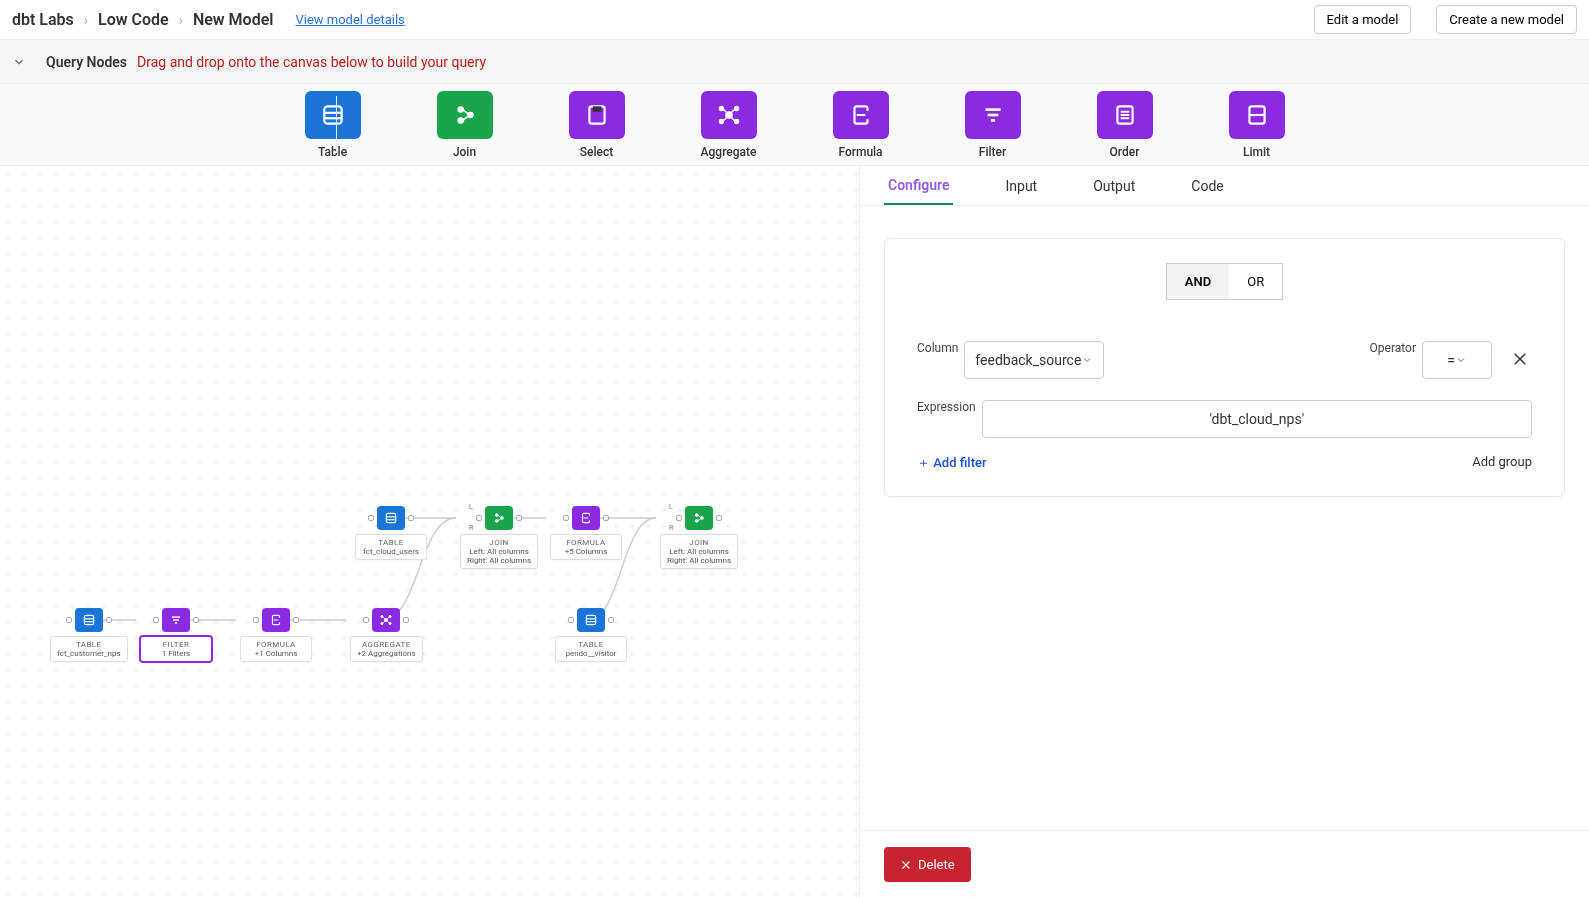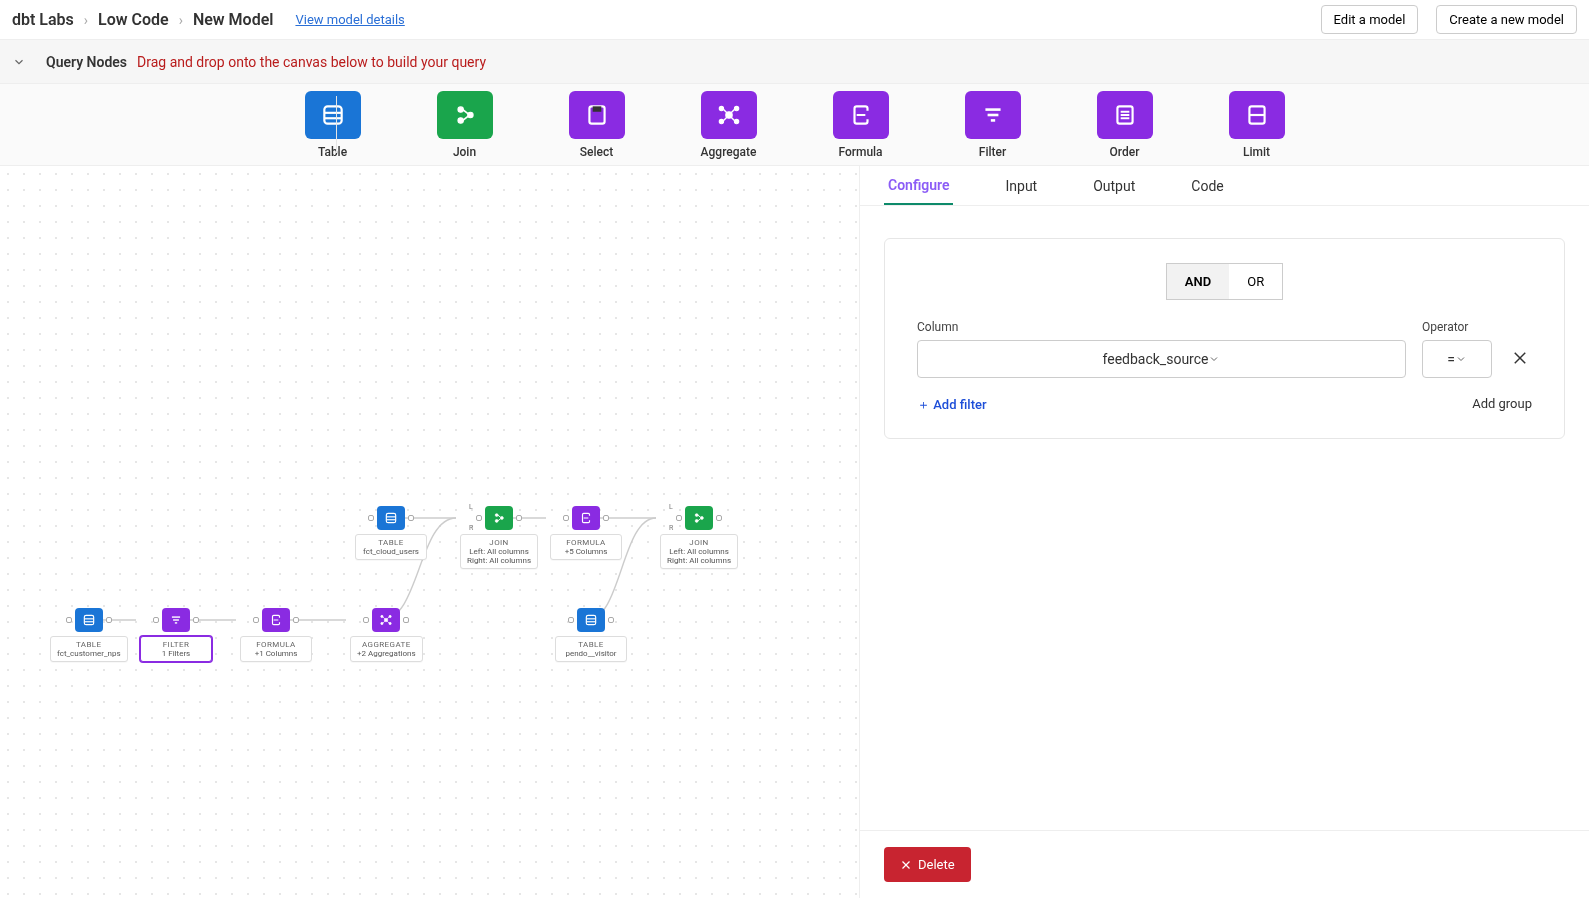--- a/index.html
+++ b/index.html
@@ -48,21 +48,21 @@
 .cp-tabs { height: 40px; display: flex; align-items: center; padding: 0 24px; gap: 48px; border-bottom: 1px solid #eee; }
 .cp-tab { font-size: 14px; padding: 10px 4px; cursor: pointer; }
 .cp-tab.active { color: #8b5cf6; border-bottom: 2px solid #0d8a6a; font-weight: 600; }
 .cp-body { flex: 1; padding: 32px 24px; overflow: auto; }
 .filter-card { border: 1px solid #e6e6e6; border-radius: 6px; padding: 24px 32px; }
 .logic-toggle { display: flex; justify-content: center; margin-bottom: 20px; }
 .logic-toggle .seg { display: inline-flex; border: 1px solid #ccc; border-radius: 0; overflow: hidden; }
 .logic-toggle button { border: none; background: #fff; padding: 10px 18px; font-size: 13px; cursor: pointer; }
 .logic-toggle button.on { background: #f2f2f2; font-weight: 600; }
 .filter-row { display: flex; align-items: flex-end; gap: 16px; margin-bottom: 18px; }
-.fld { display: flex; flex-direction: column; gap: 6px; }
+.fld { display: flex; flex-direction: row; gap: 6px; margin-top: 21px; }
 .fld label { font-size: 12px; color: #444; }
 .fld .ctrl { height: 38px; border: 1px solid #ccc; border-radius: 4px; padding: 8px 10px; display: flex; align-items: center; justify-content: center; font-size: 14px; background: #fff; }
 .fld.col { flex: 1; }
 .fld.op .ctrl { width: 70px; }
 .close-x { width: 24px; height: 24px; display: flex; align-items: center; justify-content: center; cursor: pointer; margin-bottom: 8px; }
 .close-x svg { width: 18px; height: 18px; stroke: #333; stroke-width: 2; fill: none; }
 .expr-fld { margin-bottom: 16px; }
 .expr-fld .ctrl { width: 100%; }
 .card-footer { display: flex; justify-content: space-between; font-size: 13px; margin-top: 8px; }
 .add-filter { color: #1d4ed8; cursor: pointer; font-weight: 500; }
@@ -124,21 +124,21 @@
 
 <div class="top-crumbs">
   <span class="crumb">dbt Labs</span>
   <span class="crumb-sep">›</span>
   <span class="crumb">Low Code</span>
   <span class="crumb-sep">›</span>
   <span class="crumb">New Model</span>
   <a class="view-link">View model details</a>
   <div class="spacer"></div>
   <button class="btn-outline">Edit a model</button>
-  <button class="btn-outline" style="margin-left:8px">Create a new model</button>
+  <button class="btn-outline" style="margin-left:15px">Create a new model</button>
 </div>
 
 <div class="query-nodes-bar">
   <svg class="chev-icon" viewBox="0 0 24 24">
       <polyline points="6 9 12 15 18 9"></polyline>
     </svg>
   <span class="qn-title">Query Nodes</span>
   <span class="qn-hint">Drag and drop onto the canvas below to build your query</span>
 </div>
 
@@ -384,20 +384,26 @@
             </div>
           </div>
           <div class="close-x">
             <svg viewBox="0 0 24 24">
                 <line x1="5" y1="5" x2="19" y2="19"></line>
                 <line x1="19" y1="5" x2="5" y2="19"></line>
               </svg>
           </div>
         </div>
 
+        <div class="fld expr-fld">
+          <label>Expression</label>
+          <div class="ctrl">
+            <span>'dbt_cloud_nps'</span>
+          </div>
+        </div>
 
         <div class="card-footer">
           <span class="add-filter">＋ <span>Add filter</span></span>
           <span class="add-group">Add group</span>
         </div>
       </div>
     </div>
 
     <div class="cp-bottom">
       <button class="btn-delete">

